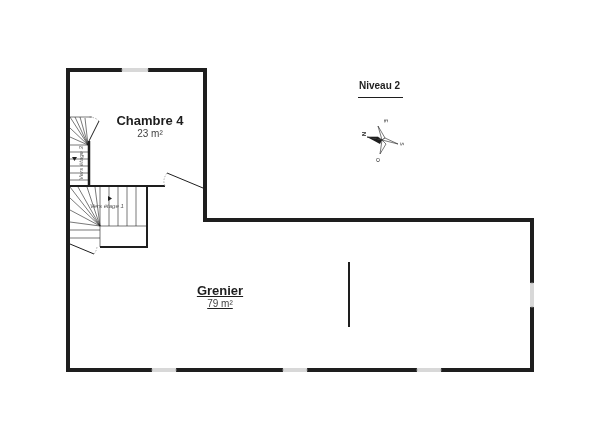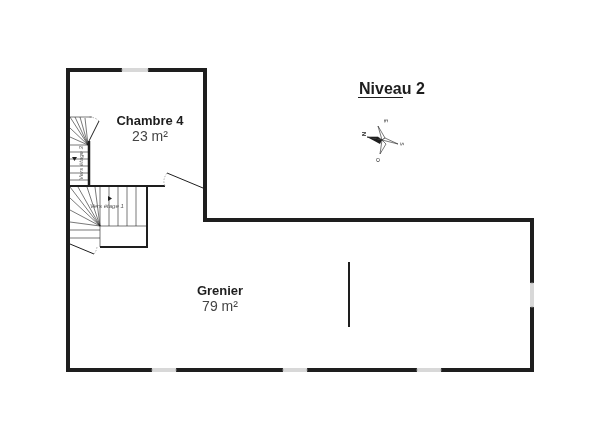--- a/index.html
+++ b/index.html
@@ -1,21 +1,21 @@
 <!DOCTYPE html>
 <html><head>
 <meta charset="utf-8">
 <style>
   html,body{margin:0;padding:0;background:#ffffff;}
   body{width:600px;height:441px;position:relative;overflow:hidden;font-family:"Liberation Sans",sans-serif;}
   #plan{position:absolute;left:0;top:0;width:600px;height:441px;}
   .lbl{position:absolute;text-align:center;color:#1e1e1e;}
   .room-name{font-weight:bold;font-size:13px;}
-  .room-area{font-size:14px;color:#444;}
-  .level{position:absolute;font-weight:bold;font-size:16px;color:#1e1e1e;text-align:center;}
+  .room-area{font-size:10px;color:#444;}
+  .level{position:absolute;font-weight:bold;font-size:10px;color:#1e1e1e;text-align:center;}
   .level-underline{position:absolute;height:1px;background:#1e1e1e;}
   .stair-text{position:absolute;font-size:6px;font-style:italic;color:#555;white-space:nowrap;}
 </style>
 </head>
 <body>
 
 <svg id="plan" viewBox="0 0 600 441" xmlns="http://www.w3.org/2000/svg">
 
   <g fill="#1e1e1e">
 
@@ -106,21 +106,21 @@
     <polygon points="0,0 -15,-3 -4,-3" fill="#1e1e1e" stroke="#1e1e1e" stroke-width="0.6"></polygon>
     <polygon points="0,0 -15,-3 -2,4" fill="#1e1e1e"></polygon>
   </g>
 </svg>
 
 <div class="lbl" style="left:110px;top:113px;width:80px;">
   <div class="room-name">Chambre 4</div>
   <div class="room-area">23 m²</div>
 </div>
 
-<div class="lbl" style="left:185px;top:283px;width:70px;">
+<div class="lbl" style="left:185px;top:283px;width:70px;text-decoration:underline;">
   <div class="room-name">Grenier</div>
   <div class="room-area">79 m²</div>
 </div>
 
 <div class="level" style="left:359px;top:80px;">Niveau 2</div>
 <div class="level-underline" style="left:358px;top:97px;width:45px;"></div>
 
 <div class="stair-text" style="left:64px;top:160px;transform:rotate(-90deg);transform-origin:center;">Vers étage 3</div>
 <div class="stair-text" style="left:90px;top:203px;">Vers étage 1</div>
 

